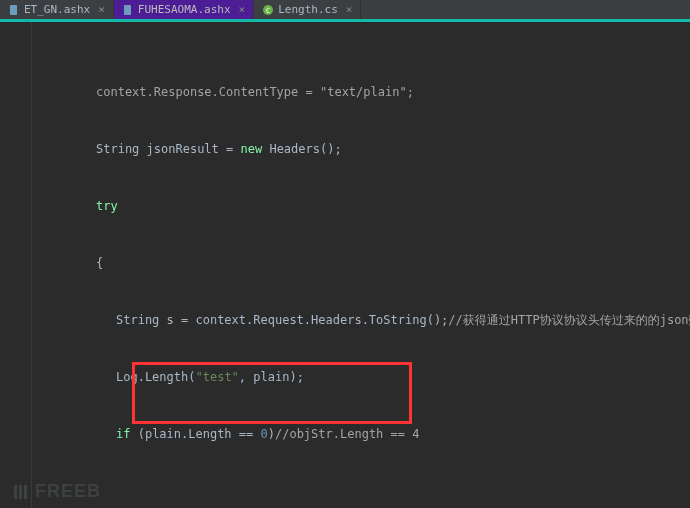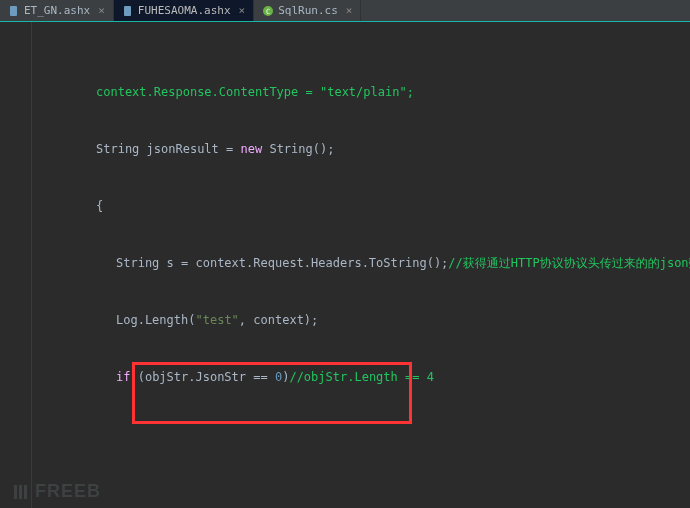--- a/index.html
+++ b/index.html
@@ -8,37 +8,37 @@
       font-family: 'Consolas', 'Monaco', monospace;
       font-size: 12px;
       width: 690px;
       height: 508px;
       overflow: hidden;
       position: relative;
     }
     .tabs {
       display: flex;
       background: #3c3f41;
-      border-bottom: 1px solid #14b8a6;
+      border-bottom: 3px solid #14b8a6;
       height: 22px;
       align-items: center;
     }
     .tab {
       display: flex;
       align-items: center;
       padding: 0 8px;
       height: 100%;
       color: #a9b7c6;
       font-size: 11px;
       cursor: pointer;
       gap: 4px;
       border-right: 1px solid #323232;
     }
     .tab.active {
-      background: #0f172a;
+      background: #4c1d95;
       color: #bbbbbb;
     }
     .tab-icon {
       display: inline-flex;
     }
     .tab-close {
       margin-left: 4px;
       color: #888;
     }
     .editor {
@@ -60,23 +60,23 @@
       width: 1px;
       background: #3a3a3a;
     }
     .line {
       padding-left: 48px;
       position: relative;
     }
     .i1 { padding-left: 90px; }
     .i2 { padding-left: 110px; }
     .i4 { padding-left: 154px; }
-    .kw { color: #f0abfc; }
+    .kw { color: #86efac; }
     .str { color: #6a8759; }
-    .cmt { color: #22c55e; }
+    .cmt { color: #a3a3a3; }
     .num { color: #6897bb; }
     .red-box {
       position: absolute;
       border: 3px solid #ff3333;
       top: 340px;
       left: 132px;
       width: 280px;
       height: 62px;
       pointer-events: none;
       z-index: 10;
@@ -125,33 +125,34 @@
     <span>FUHESAOMA.ashx</span>
     <span class="tab-close">×</span>
   </div>
   <div class="tab">
     <span class="tab-icon">
         <svg width="12" height="12" viewBox="0 0 12 12">
           <circle cx="6" cy="6" r="5" fill="#68b246"></circle>
           <text x="6" y="9" font-size="7" text-anchor="middle" fill="#fff">C</text>
         </svg>
       </span>
-    <span>SqlRun.cs</span>
+    <span>Length.cs</span>
     <span class="tab-close">×</span>
   </div>
 </div>
 
 <div class="editor">
   <div class="gutter-line"></div>
   <div class="line i1"><span class="cmt">context.Response.ContentType = "text/plain";</span></div>
-  <div class="line i1"><span>String jsonResult = </span><span class="kw">new</span><span> String();</span></div>
+  <div class="line i1"><span>String jsonResult = </span><span class="kw">new</span><span> Headers();</span></div>
+  <div class="line i1"><span class="kw">try</span></div>
   <div class="line i1"><span>{</span></div>
   <div class="line i2"><span>String s = context.Request.Headers.ToString();</span><span class="cmt">//获得通过HTTP协议协议头传过来的的json数据</span></div>
-  <div class="line i2"><span>Log.Length(</span><span class="str">"test"</span><span>, context);</span></div>
-  <div class="line i2"><span class="kw">if</span><span> (objStr.JsonStr == </span><span class="num">0</span><span>)</span><span class="cmt">//objStr.Length == 4</span></div>
+  <div class="line i2"><span>Log.Length(</span><span class="str">"test"</span><span>, plain);</span></div>
+  <div class="line i2"><span class="kw">if</span><span> (plain.Length == </span><span class="num">0</span><span>)</span><span class="cmt">//objStr.Length == 4</span></div>
   
   
   
   
   
   
   
   
   <div class="line i4"><span></span></div>
   

